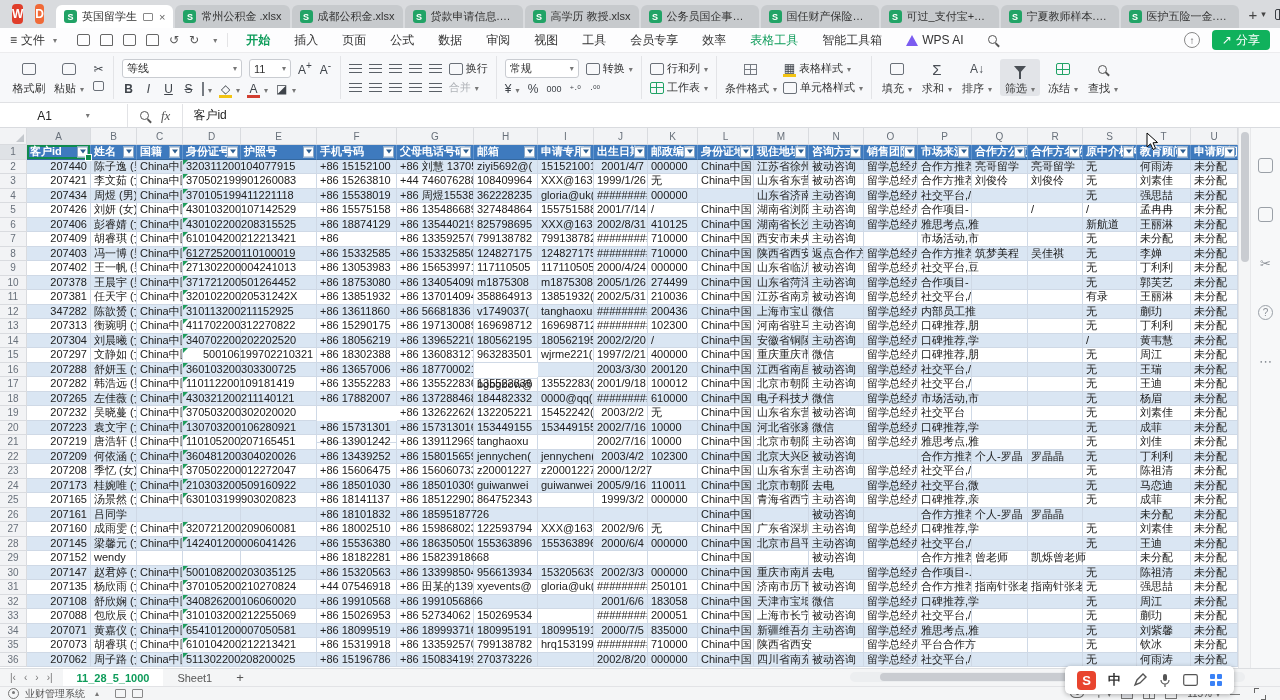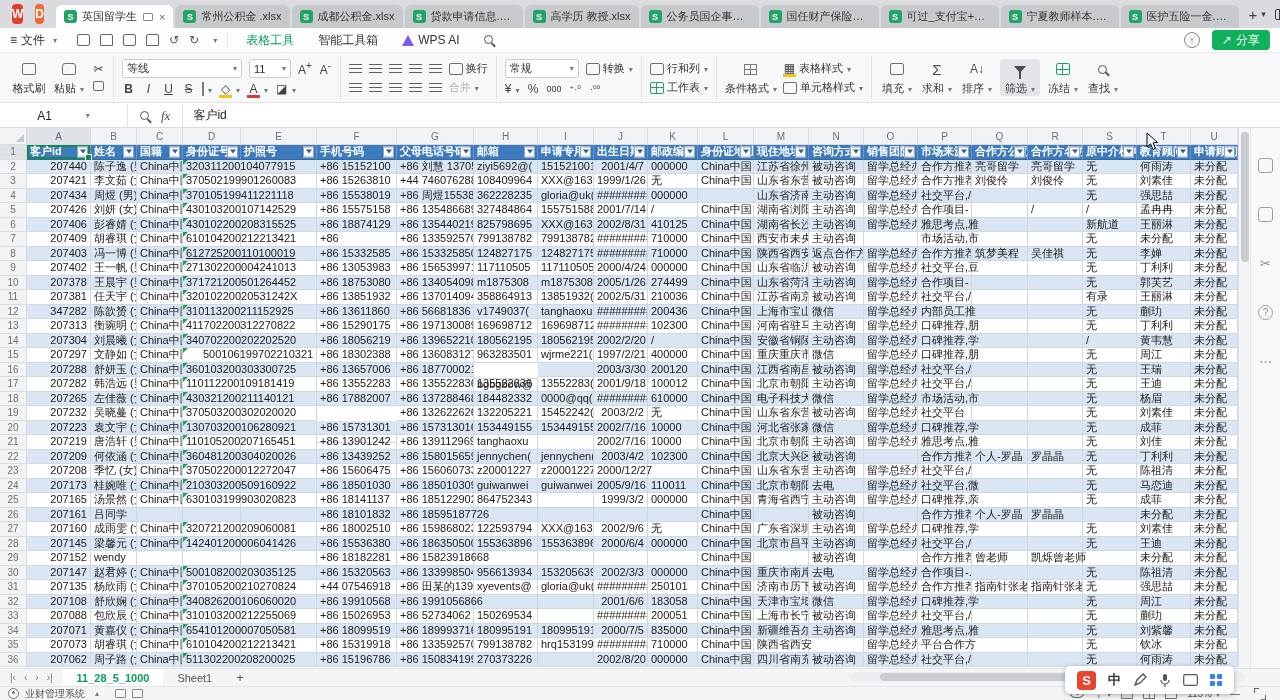--- a/index.html
+++ b/index.html
@@ -197,20 +197,32 @@
       </span>
     <span class="qicons">
       <span class="qico"></span>
       <span class="qico b"></span>
       <span class="qico"></span>
       <span class="qico b"></span>
       <span>↺</span>
       <span>↻</span>
       <span class="chev">▾</span>
     </span>
+    <div id="menu-items">
+        <span class="mitem active">开始</span>
+        <span class="mitem">插入</span>
+        <span class="mitem">页面</span>
+        <span class="mitem">公式</span>
+        <span class="mitem">数据</span>
+        <span class="mitem">审阅</span>
+        <span class="mitem">视图</span>
+        <span class="mitem">工具</span>
+        <span class="mitem">会员专享</span>
+        <span class="mitem">效率</span>
+      </div>
     <span class="mitem ctx">表格工具</span>
     <span class="mitem">智能工具箱</span>
     <span class="mitem" style="display:flex;align-items:center;">
         <span class="ai-logo"></span>
         <span>WPS AI</span>
       </span>
     <span class="mitem"><span class="mag"></span></span>
     <div id="menu-right">
       <span class="upcirc">↑</span>
       <span id="sharebtn">

